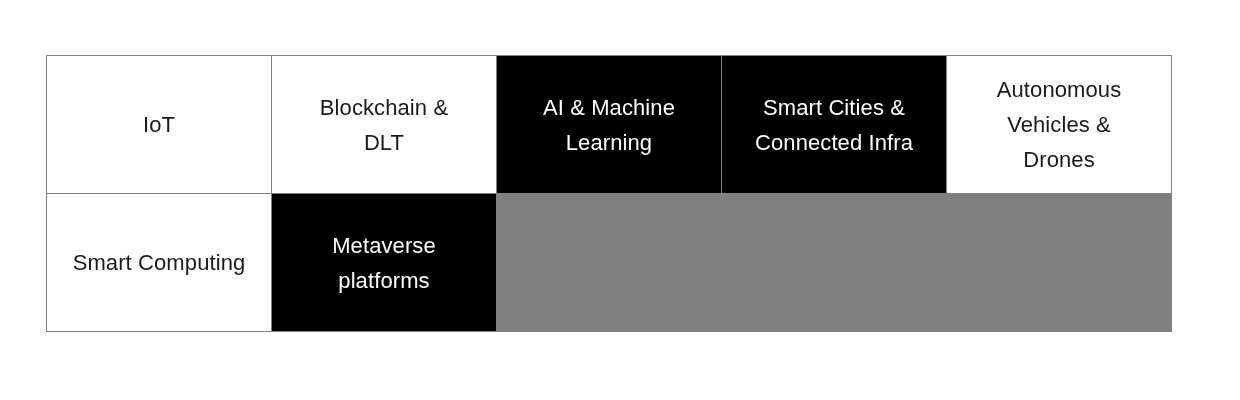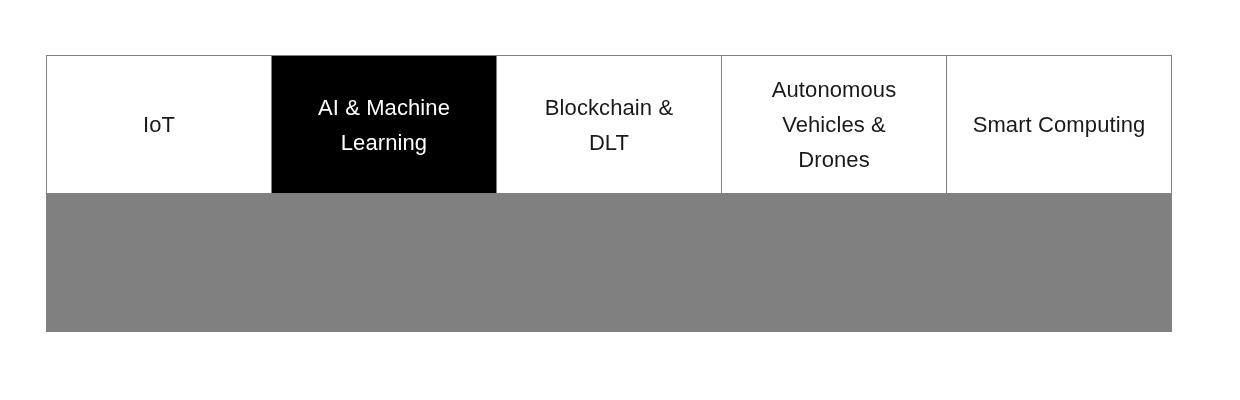--- a/index.html
+++ b/index.html
@@ -73,31 +73,39 @@
 </style>
 </head>
 <body>
 
 <div class="canvas">
 
   <div class="matrix" id="matrix">
       <div class="cell light">
         <span class="cell-label">IoT</span>
       </div>
+      <div class="cell light">
+        <span class="cell-label">Blockchain &amp;
+DLT</span>
+      </div>
       <div class="cell dark">
         <span class="cell-label">AI &amp; Machine
 Learning</span>
       </div>
-      <div class="cell light">
-        <span class="cell-label">Blockchain &amp;
-DLT</span>
+      <div class="cell dark">
+        <span class="cell-label">Smart Cities &amp;
+Connected Infra</span>
       </div>
       <div class="cell light">
         <span class="cell-label">Autonomous
 Vehicles &amp;
 Drones</span>
       </div>
       <div class="cell light">
         <span class="cell-label">Smart Computing</span>
       </div>
+      <div class="cell dark">
+        <span class="cell-label">Metaverse
+platforms</span>
+      </div>
     </div>
 
 </div>
 
 </body></html>

